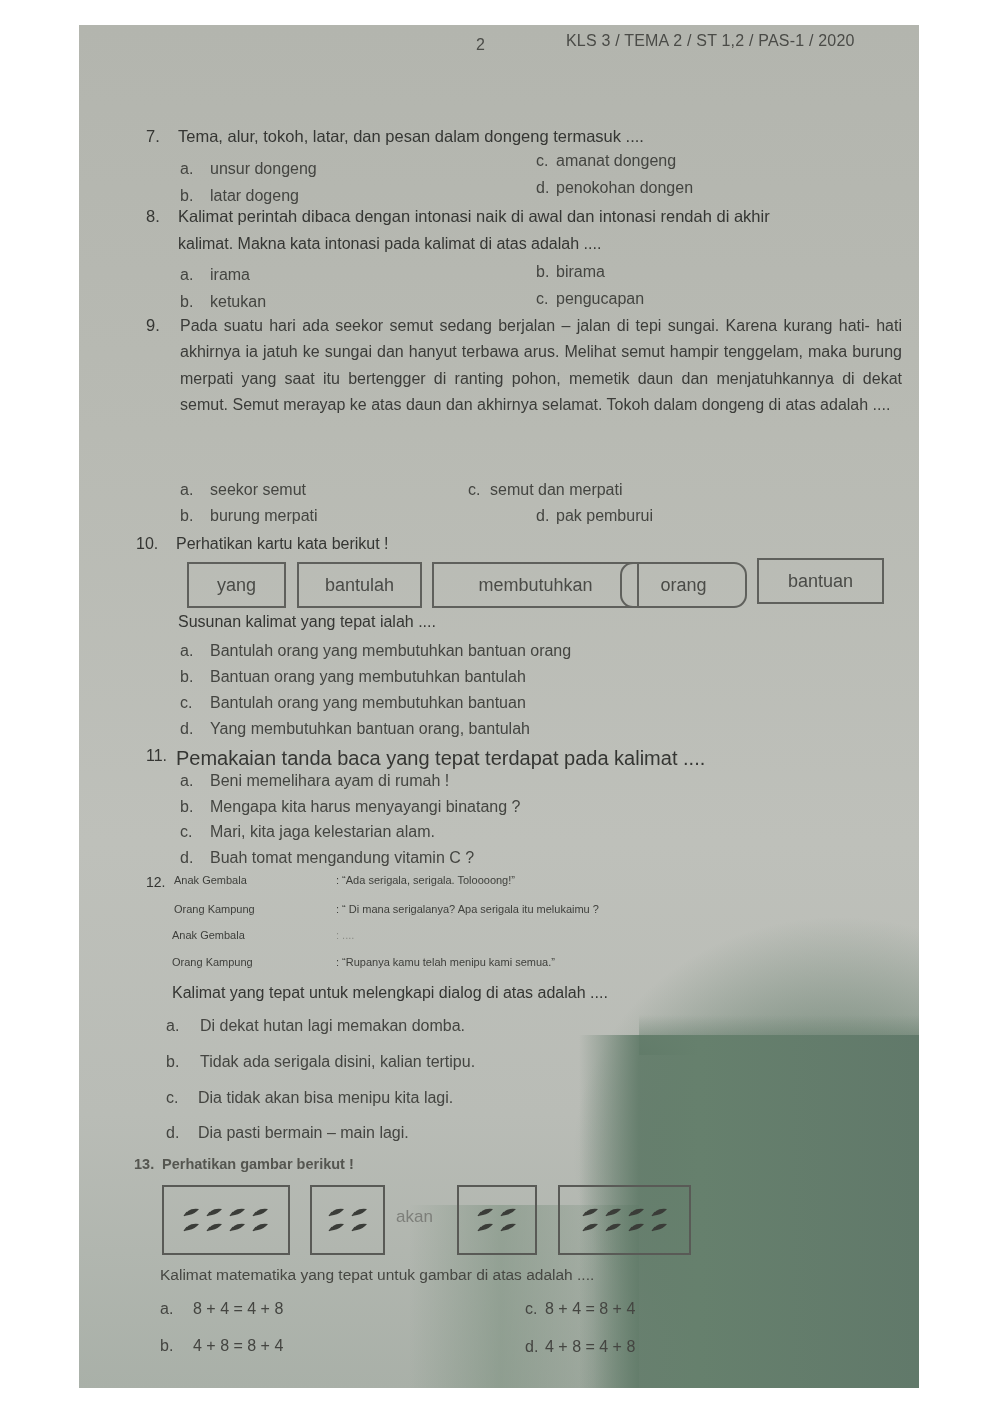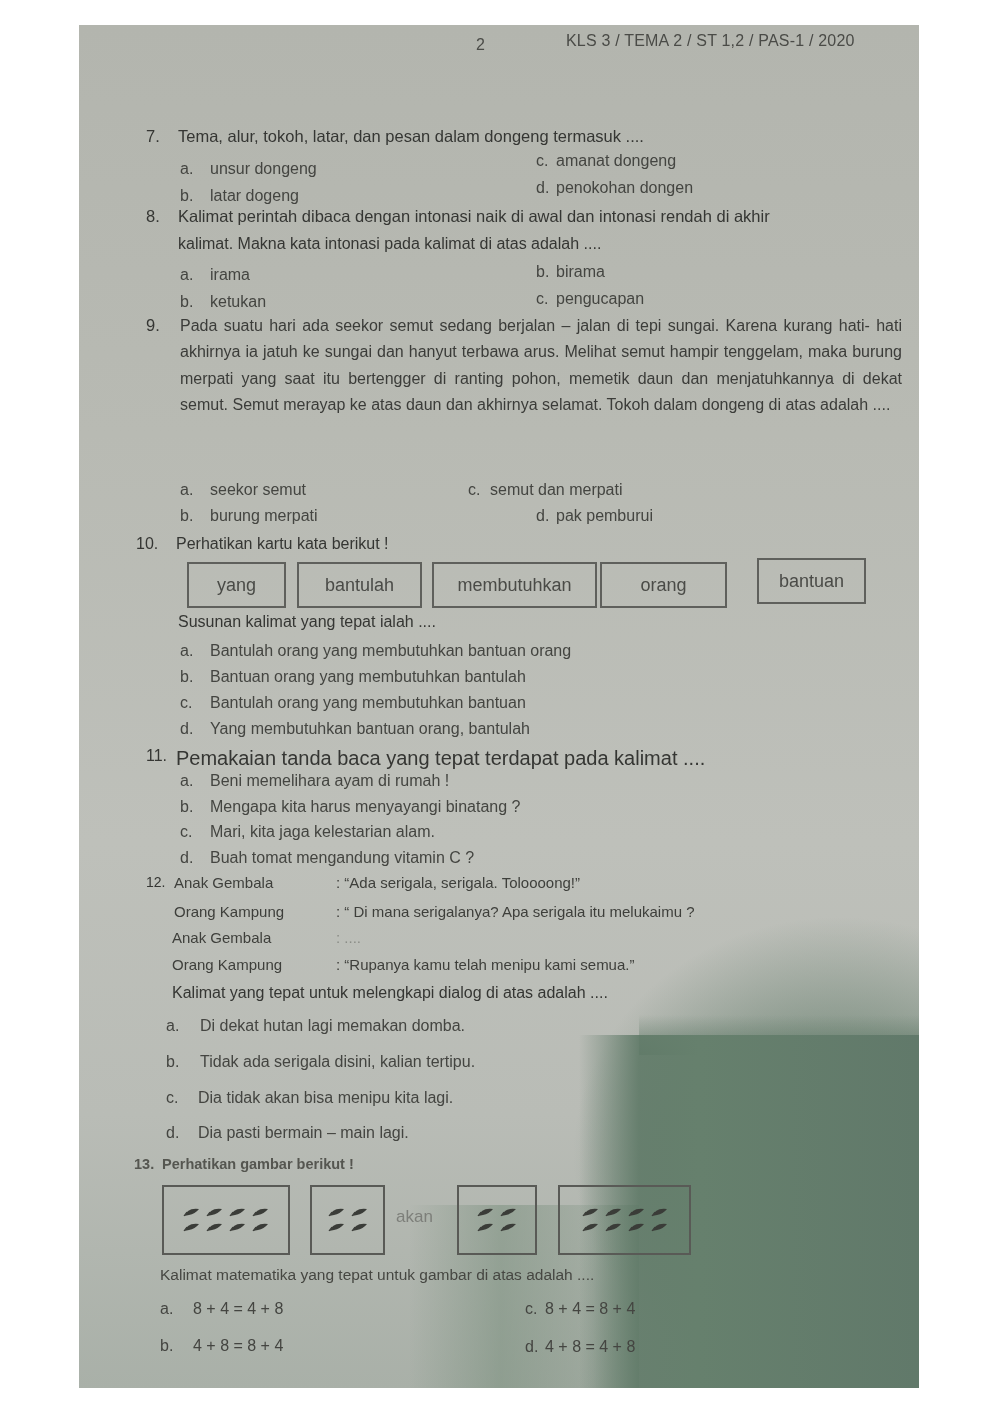--- a/index.html
+++ b/index.html
@@ -20,21 +20,21 @@
   .abs { position:absolute; white-space:nowrap; }
   .hdr { font-size:16px; color:#4a4b47; letter-spacing:0.2px; }
   .q { font-size:16.5px; color:#353633; }
   .opt { font-size:16px; color:#444541; }
   .para { position:absolute; left:180px; width:722px; font-size:16px; line-height:26.3px; text-align:justify; color:#3b3c39; }
   .card { position:absolute; top:562px; height:46px; border:2px solid #5f605c; box-sizing:border-box;
           display:flex; align-items:center; justify-content:center; font-size:18px; color:#4a4b47; }
   .pic { position:absolute; top:1185px; height:70px; border:2px solid #595a56; box-sizing:border-box;
          display:grid; align-content:center; justify-content:center; gap:6px 6px; }
   .leaf { width:17px; height:9px; }
-  .dlg-spk { position:absolute; font-size:15px; color:#3e3f3b; }
+  .dlg-spk { position:absolute; font-size:11px; color:#3e3f3b; }
 </style>
 </head>
 <body>
 
 <div class="photo">
   <div class="shadow-mid"></div>
   <div class="shadow-top"></div>
   <div class="shadow-right"></div>
 </div>
 
@@ -72,23 +72,23 @@
 <div class="abs opt" style="left:210px;top:507px;">burung merpati</div>
 <div class="abs opt" style="left:468px;top:481px;">c.</div>
 <div class="abs opt" style="left:490px;top:481px;">semut dan merpati</div>
 <div class="abs opt" style="left:536px;top:507px;">d.</div>
 <div class="abs opt" style="left:556px;top:507px;">pak pemburui</div>
 
 <div class="abs q" style="left:136px;top:535px;font-size:16px;">10.</div>
 <div class="abs q" style="left:176px;top:535px;font-size:16px;">Perhatikan kartu kata berikut !</div>
 <div class="card" style="left:187px;width:99px;">yang</div>
 <div class="card" style="left:297px;width:125px;">bantulah</div>
-<div class="card" style="left:432px;width:165px;">membutuhkan</div>
-<div class="card" style="left:600px;width:127px;">orang</div>
-<div class="card" style="left:757px;width:109px;top:558px;">bantuan</div>
+<div class="card" style="left:432px;width:207px;">membutuhkan</div>
+<div class="card" style="left:620px;width:127px;border-radius:13px;">orang</div>
+<div class="card" style="left:757px;width:127px;top:558px;">bantuan</div>
 <div class="abs q" style="left:178px;top:613px;font-size:16px;">Susunan kalimat yang tepat ialah ....</div>
 <div class="abs opt" style="left:180px;top:642px;">a.</div>
 <div class="abs opt" style="left:210px;top:642px;">Bantulah orang yang membutuhkan bantuan orang</div>
 <div class="abs opt" style="left:180px;top:668px;">b.</div>
 <div class="abs opt" style="left:210px;top:668px;">Bantuan orang yang membutuhkan bantulah</div>
 <div class="abs opt" style="left:180px;top:694px;">c.</div>
 <div class="abs opt" style="left:210px;top:694px;">Bantulah orang yang membutuhkan bantuan</div>
 <div class="abs opt" style="left:180px;top:720px;">d.</div>
 <div class="abs opt" style="left:210px;top:720px;">Yang membutuhkan bantuan orang, bantulah</div>
 

